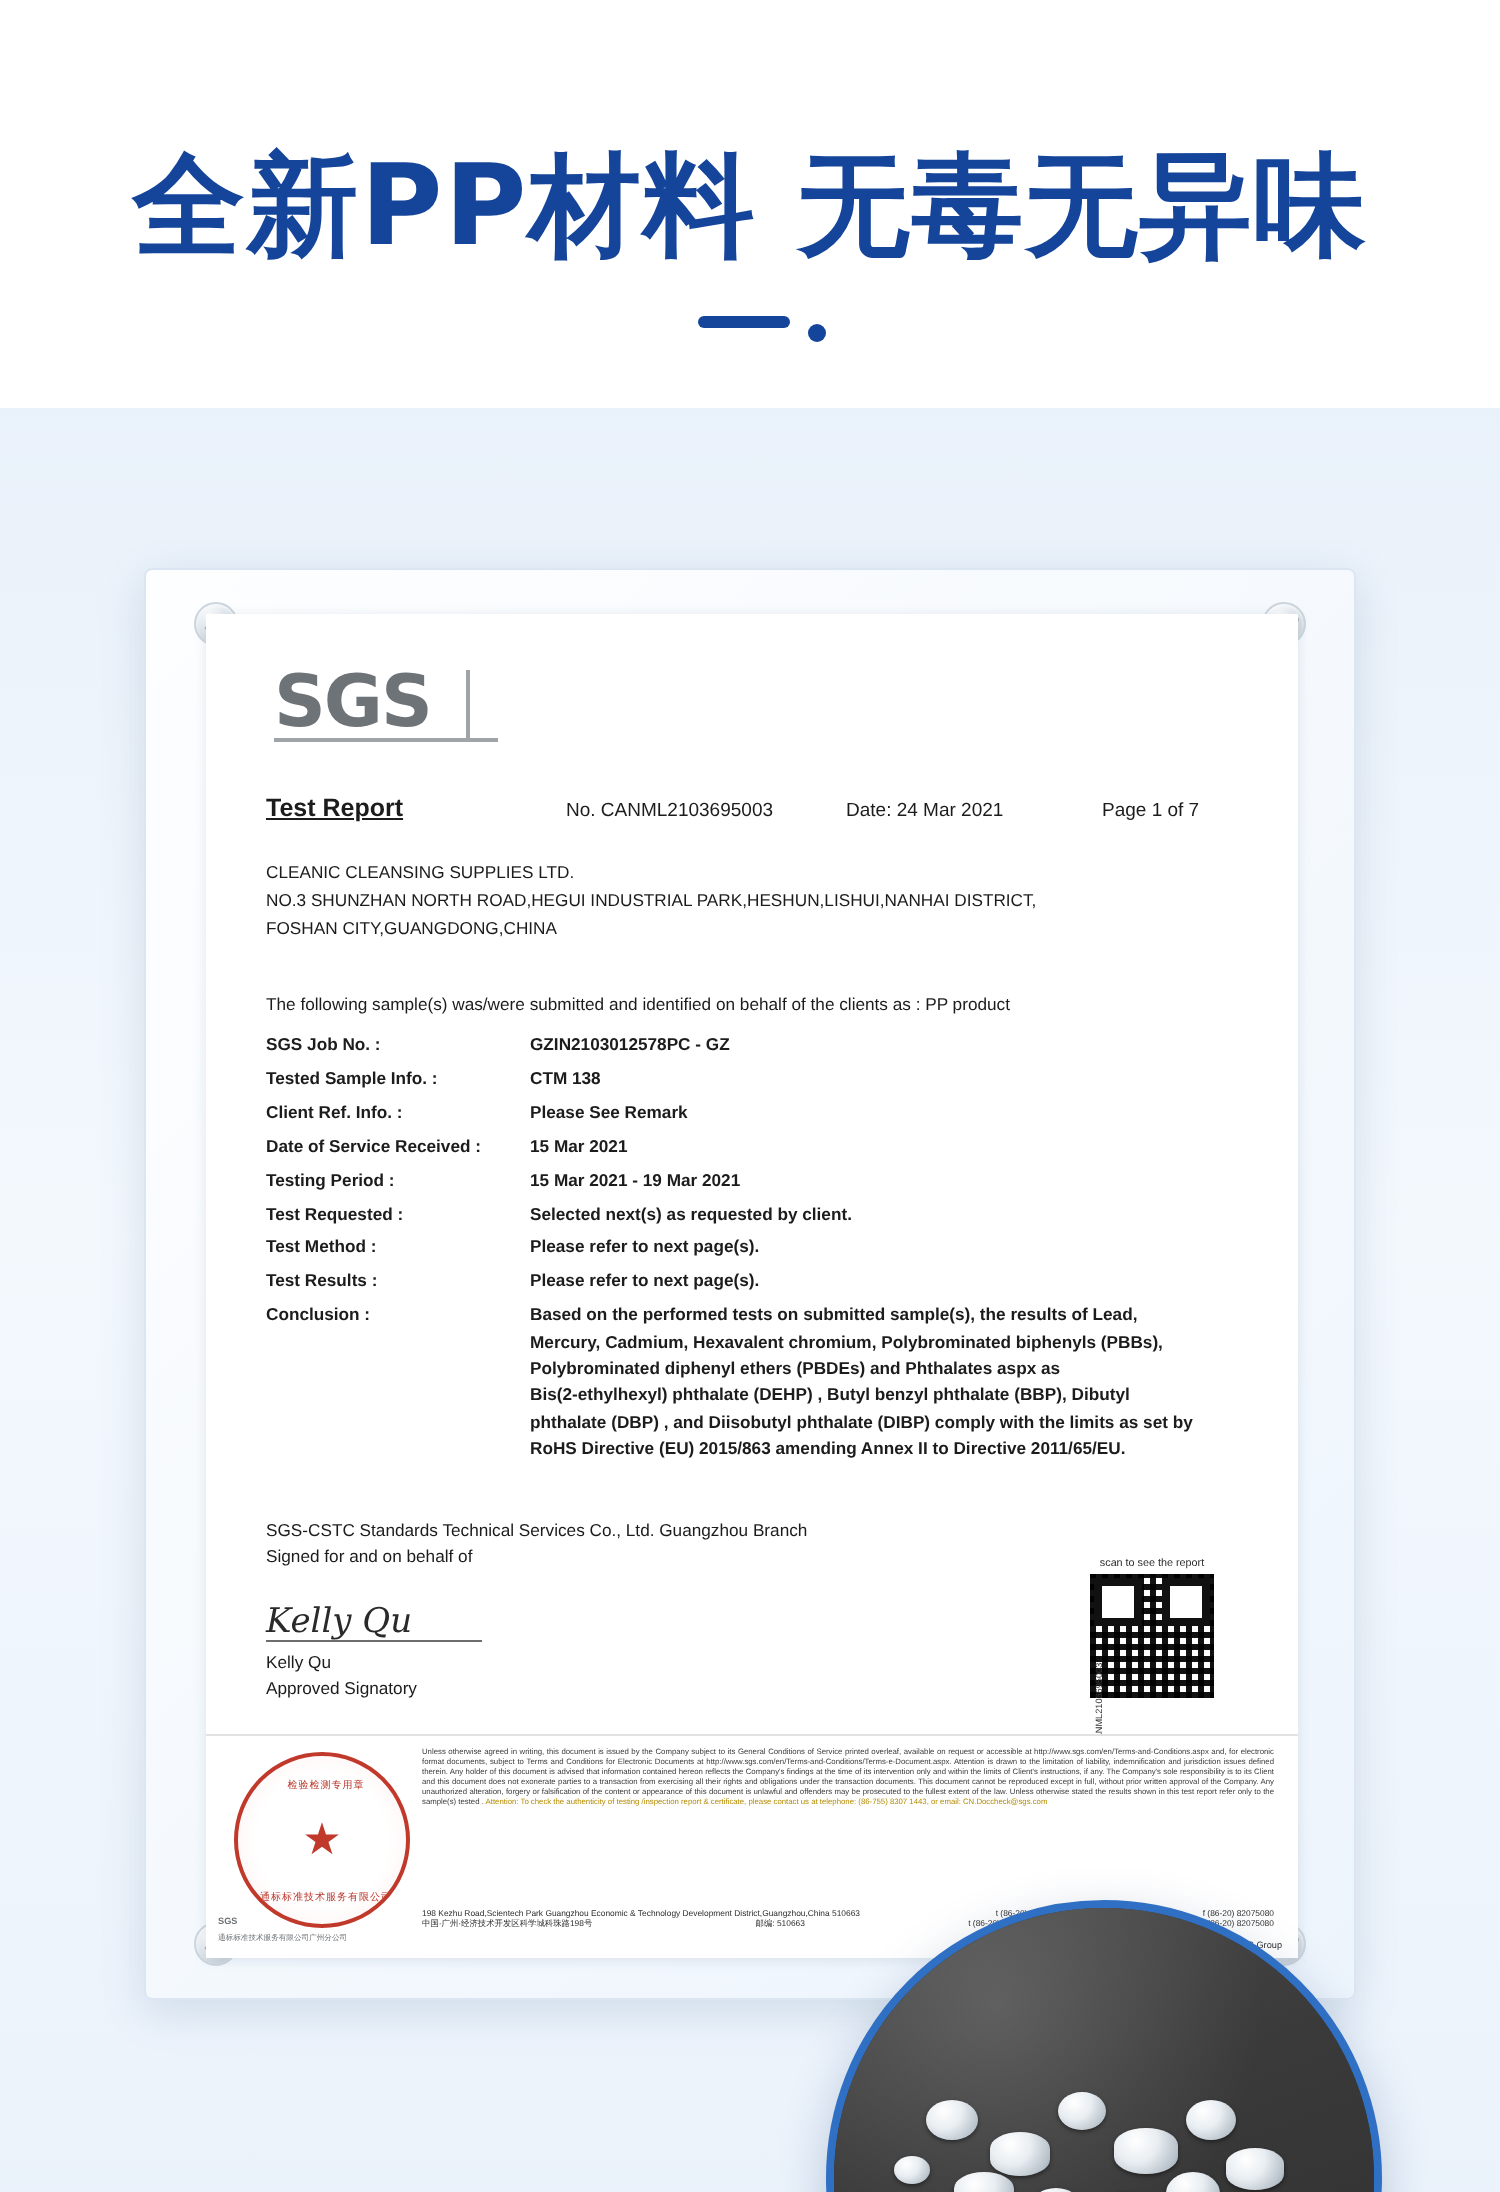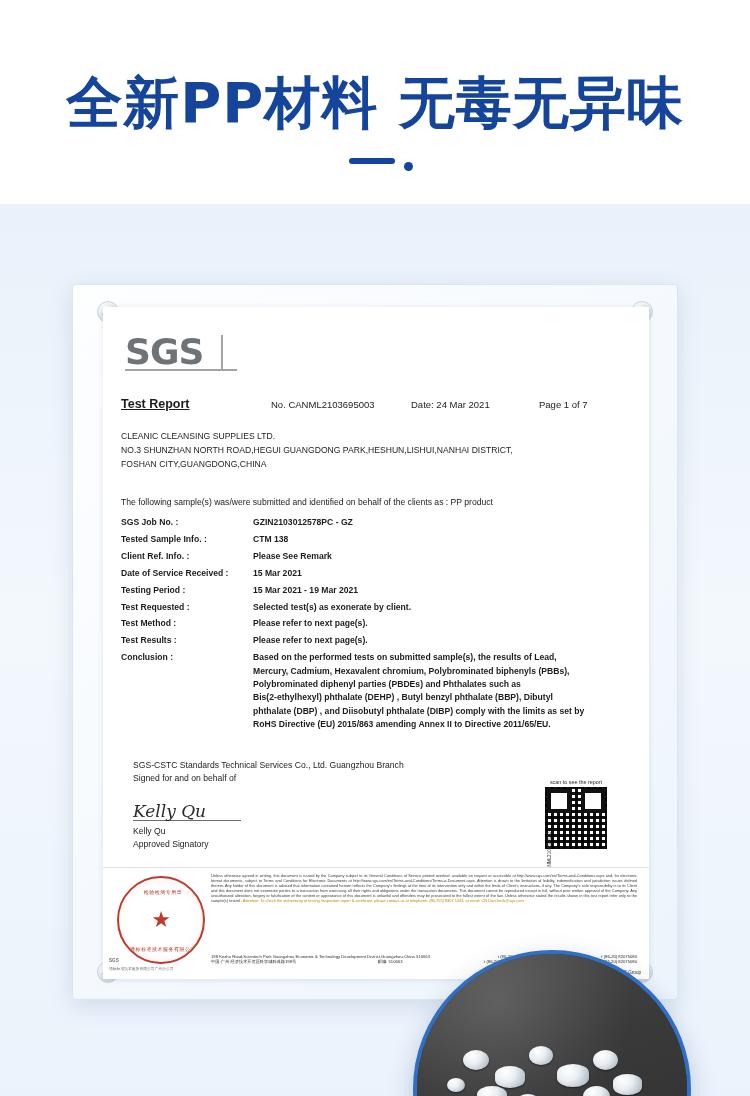--- a/index.html
+++ b/index.html
@@ -116,21 +116,21 @@
     top: 22px;
     left: 30px;
     width: 546px;
     height: 672px;
     background: #ffffff;
     box-shadow: 0 1px 6px rgba(90,110,140,0.16);
   }
   .sheet-inner {
     position: absolute;
     inset: 0;
-    padding: 26px 30px 0 18px;
+    padding: 26px 30px 0 30px;
   }
 
   
   .sgs-logo {
     position: relative;
     width: 112px;
     height: 42px;
     margin-left: 4px;
   }
   .sgs-text {
@@ -423,21 +423,21 @@
 
           <div class="title-row">
             <div class="rep-title">Test Report</div>
             <div class="rep-no">No. CANML2103695003</div>
             <div class="rep-date">Date: 24 Mar 2021</div>
             <div class="rep-page">Page 1 of 7</div>
           </div>
 
           <div class="addr-block">
             <div>CLEANIC CLEANSING SUPPLIES LTD.</div>
-            <div>NO.3 SHUNZHAN NORTH ROAD,HEGUI GUANGDONG PARK,HESHUN,LISHUI,NANHAI DISTRICT,</div>
+            <div>NO.3 SHUNZHAN NORTH ROAD,HEGUI INDUSTRIAL PARK,HESHUN,LISHUI,NANHAI DISTRICT,</div>
             <div>FOSHAN CITY,GUANGDONG,CHINA</div>
           </div>
 
           <div class="intro">The following sample(s) was/were submitted and identified on behalf of the clients as : PP product</div>
 
           <div class="kv">
             <div class="kv-row">
               <div class="kv-key">SGS Job No. :</div>
               <div class="kv-val">GZIN2103012578PC - GZ</div>
             </div>
@@ -452,36 +452,36 @@
             <div class="kv-row">
               <div class="kv-key">Date of Service Received :</div>
               <div class="kv-val">15 Mar 2021</div>
             </div>
             <div class="kv-row">
               <div class="kv-key">Testing Period :</div>
               <div class="kv-val">15 Mar 2021 - 19 Mar 2021</div>
             </div>
             <div class="kv-row">
               <div class="kv-key">Test Requested :</div>
-              <div class="kv-val">Selected test(s) as exonerate by client.</div>
+              <div class="kv-val">Selected next(s) as requested by client.</div>
             </div>
             <div class="kv-row">
               <div class="kv-key">Test Method :</div>
               <div class="kv-val">Please refer to next page(s).</div>
             </div>
             <div class="kv-row">
               <div class="kv-key">Test Results :</div>
               <div class="kv-val">Please refer to next page(s).</div>
             </div>
             <div class="kv-row">
               <div class="kv-key">Conclusion :</div>
               <div class="kv-val">
                 <span class="ln">Based on the performed tests on submitted sample(s), the results of Lead,</span>
                 <span class="ln">Mercury, Cadmium, Hexavalent chromium, Polybrominated biphenyls (PBBs),</span>
-                <span class="ln">Polybrominated diphenyl parties (PBDEs) and Phthalates such as</span>
+                <span class="ln">Polybrominated diphenyl ethers (PBDEs) and Phthalates aspx as</span>
                 <span class="ln">Bis(2-ethylhexyl) phthalate (DEHP) , Butyl benzyl phthalate (BBP), Dibutyl</span>
                 <span class="ln">phthalate (DBP) , and Diisobutyl phthalate (DIBP) comply with the limits as set by</span>
                 <span class="ln">RoHS Directive (EU) 2015/863 amending Annex II to Directive 2011/65/EU.</span>
               </div>
             </div>
           </div>
 
           <div class="sign-block">
             <div>SGS-CSTC Standards Technical Services Co., Ltd. Guangzhou Branch</div>
             <div>Signed for and on behalf of</div>

